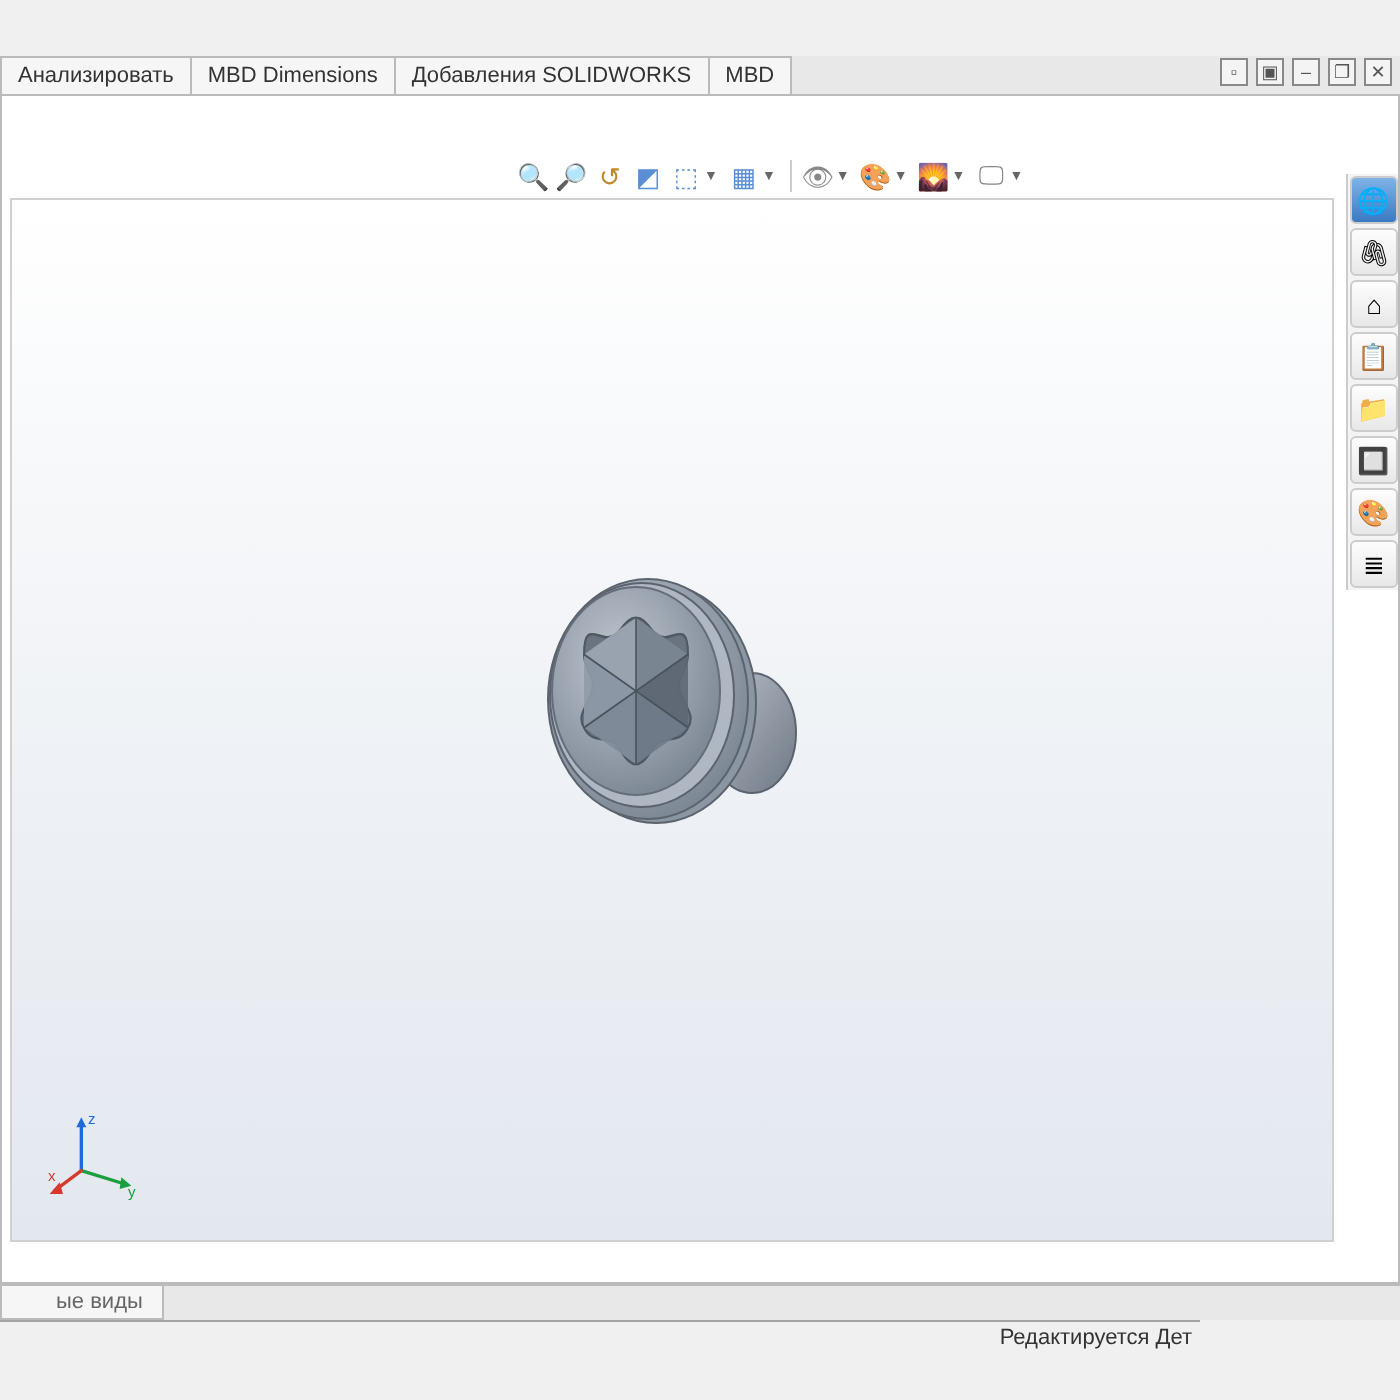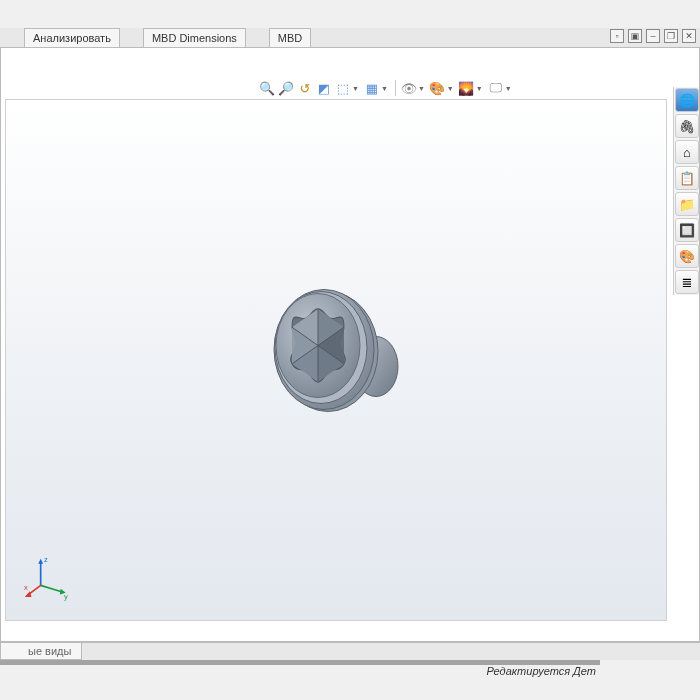--- a/index.html
+++ b/index.html
@@ -36,21 +36,20 @@
   }
   .ribbon-tabs .tab {
     padding: 3px 8px;
     border: 1px solid #bbb;
     border-bottom: none;
     background: #f6f6f6;
     font-size: 11px;
     color: #333;
     margin-right: -1px;
     cursor: default;
-    margin-left: 24px;
   }
   .ribbon-tabs .tab.active {
     background: #fff;
   }
   
   .win-icons {
     position: absolute;
     right: 4px; top: 29px;
     display: flex; gap: 4px;
     z-index: 6;
@@ -143,44 +142,44 @@
     color: #333;
     margin-right: -1px;
   }
   .bottom-tabs .btab.trunc { color: #666; padding-left: 27px; }
   
   .status-bar {
     position: absolute;
     left: 0; bottom: 24px;
     width: 600px; height: 16px;
     background: #f0f0f0;
-    border-top: 5px solid #a3a3a3;
+    border-top: 1px solid #a3a3a3;
     font-size: 11px;
     color: #333;
     display: flex; justify-content: flex-end;
     padding-right: 4px;
     align-items: center;
     z-index: 5;
-    font-style: italic;
   }
   
   .part {
     position: absolute;
     left: 50%; top: 50%;
     transform: translate(-50%, -55%);
   }
 </style>
 </head>
 <body>
 
 <div class="outer-gray"></div>
 
 <div class="ribbon-tabs">
   <div class="tab">Анализировать</div>
   <div class="tab">MBD Dimensions</div>
+  <div class="tab">Добавления SOLIDWORKS</div>
   <div class="tab">MBD</div>
 </div>
 
 <div class="win-icons">
   <span>▫</span>
   <span>▣</span>
   <span>–</span>
   <span>❐</span>
   <span>✕</span>
 </div>

